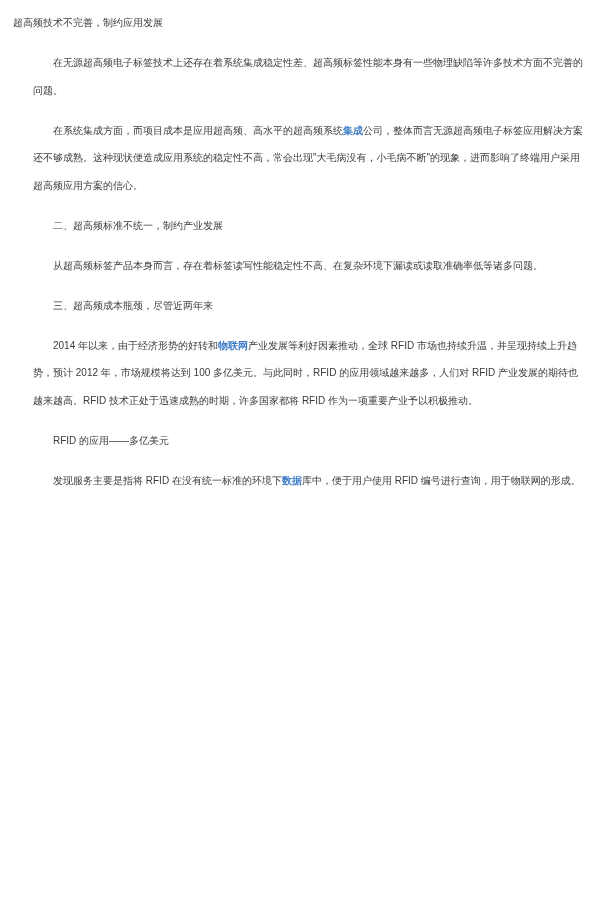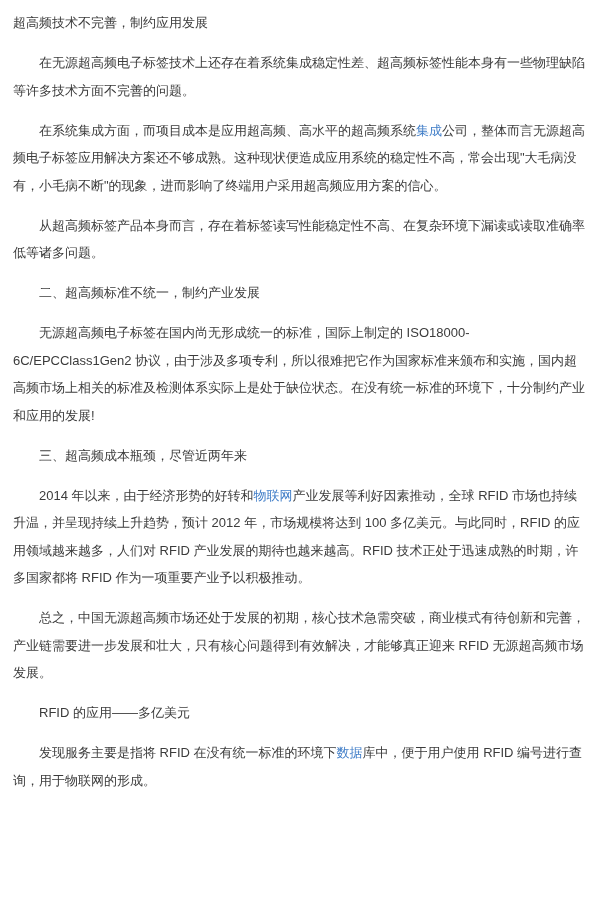--- a/index.html
+++ b/index.html
@@ -13,46 +13,45 @@
     width:600px;height:920px;overflow:hidden;
     background:var(--page-bg);
     font-family:"Liberation Sans","DejaVu Sans",sans-serif;
   }
   .page{
     width:600px;height:920px;
     padding:9px 13px 0 13px;
   }
   .block{
     margin:0 0 12.5px 0;
-    font-size:13px;
+    font-size:10px;
     line-height:27.5px;
     color:var(--text-color);
     text-align:left;
     word-break:break-word;
   }
-  .block.indent{ text-indent:2em; }
+  .block.indent{ text-indent:2em;margin-left:20px; }
   
   .seg{ text-indent:0; }
   .link{
     color:var(--link-color);
     text-decoration:none;
     cursor:pointer;
+    font-weight:bold;
   }
 </style>
 </head>
 <body>
 
 <div class="page">
   <article>
     <p class="block">超高频技术不完善，制约应用发展</p>
 
   <p class="block indent"><span class="seg">在无源超高频电子标签技术上还存在着系统集成稳定性差、超高频标签性能本身有一些物理缺陷等许多技术方面不完善的问题。</span></p>
       <p class="block indent"><span class="seg">在系统集成方面，而项目成本是应用超高频、高水平的超高频系统</span><span class="seg link">集成</span><span class="seg">公司，整体而言无源超高频电子标签应用解决方案还不够成熟。这种现状便造成应用系统的稳定性不高，常会出现"大毛病没有，小毛病不断"的现象，进而影响了终端用户采用超高频应用方案的信心。</span></p>
+      <p class="block indent"><span class="seg">二、超高频标准不统一，制约产业发展</span></p>
       <p class="block indent"><span class="seg">从超高频标签产品本身而言，存在着标签读写性能稳定性不高、在复杂环境下漏读或读取准确率低等诸多问题。</span></p>
-      <p class="block indent"><span class="seg">二、超高频标准不统一，制约产业发展</span></p>
-      <p class="block indent"><span class="seg">无源超高频电子标签在国内尚无形成统一的标准，国际上制定的 ISO18000-6C/EPCClass1Gen2 协议，由于涉及多项专利，所以很难把它作为国家标准来颁布和实施，国内超高频市场上相关的标准及检测体系实际上是处于缺位状态。在没有统一标准的环境下，十分制约产业和应用的发展!</span></p>
       <p class="block indent"><span class="seg">三、超高频成本瓶颈，尽管近两年来</span></p>
       <p class="block indent"><span class="seg">2014 年以来，由于经济形势的好转和</span><span class="seg link">物联网</span><span class="seg">产业发展等利好因素推动，全球 RFID 市场也持续升温，并呈现持续上升趋势，预计 2012 年，市场规模将达到 100 多亿美元。与此同时，RFID 的应用领域越来越多，人们对 RFID 产业发展的期待也越来越高。RFID 技术正处于迅速成熟的时期，许多国家都将 RFID 作为一项重要产业予以积极推动。</span></p>
-      <p class="block indent"><span class="seg">总之，中国无源超高频市场还处于发展的初期，核心技术急需突破，商业模式有待创新和完善，产业链需要进一步发展和壮大，只有核心问题得到有效解决，才能够真正迎来 RFID 无源超高频市场发展。</span></p>
       <p class="block indent"><span class="seg">RFID 的应用——多亿美元</span></p>
       <p class="block indent"><span class="seg">发现服务主要是指将 RFID 在没有统一标准的环境下</span><span class="seg link">数据</span><span class="seg">库中，便于用户使用 RFID 编号进行查询，用于物联网的形成。</span></p>
     </article>
 </div>
 
 </body></html>

